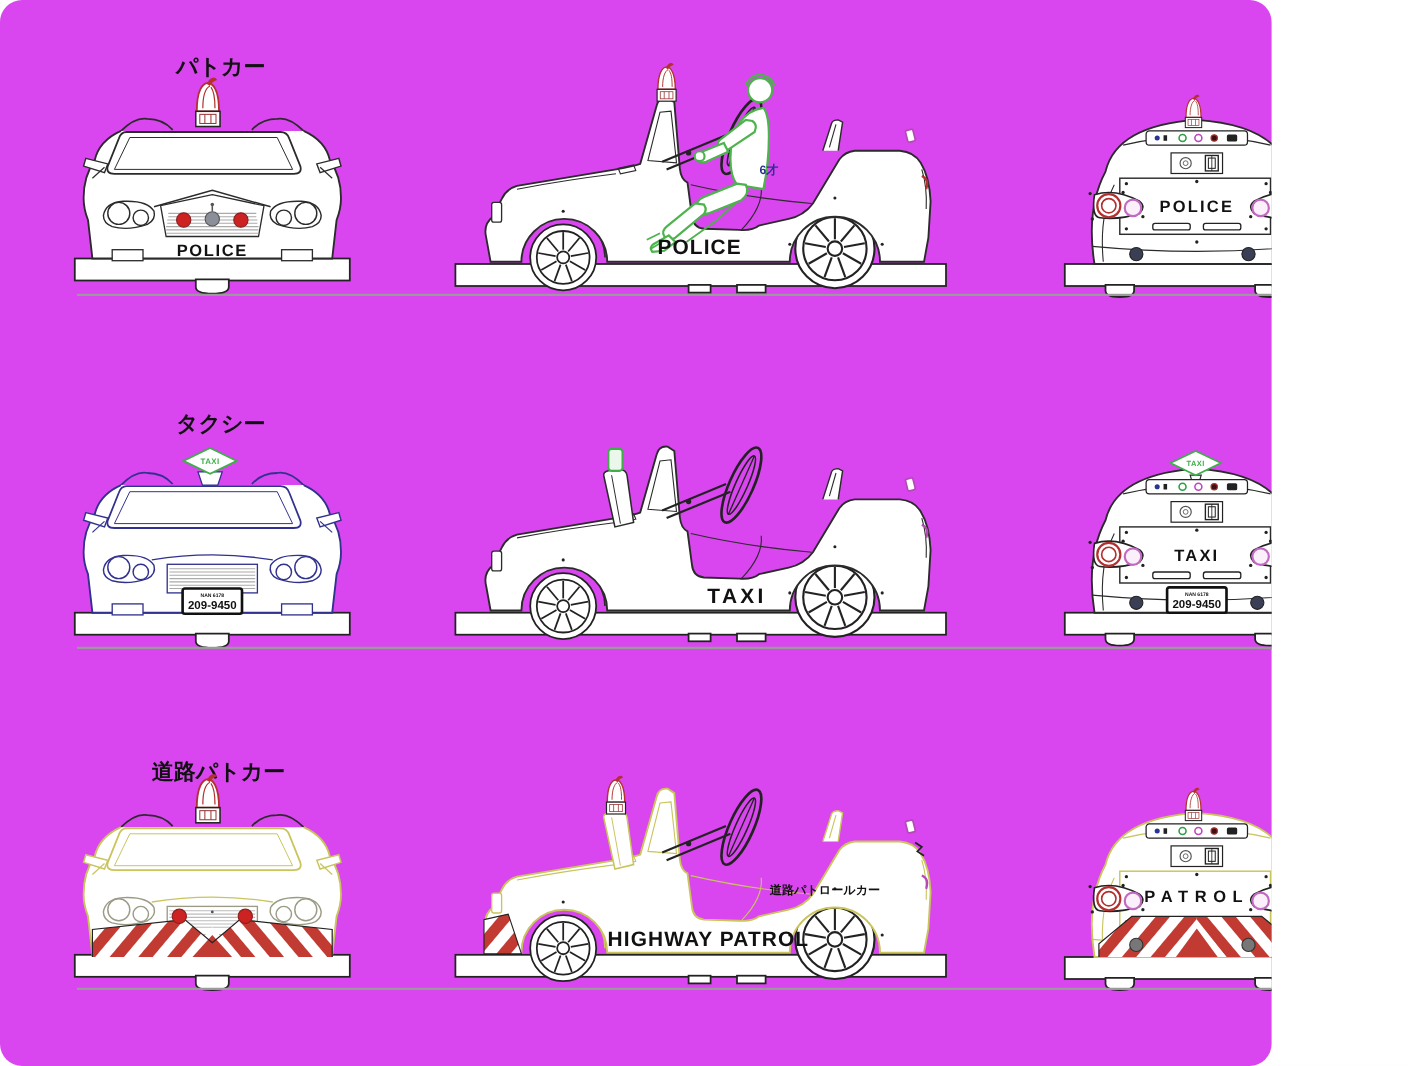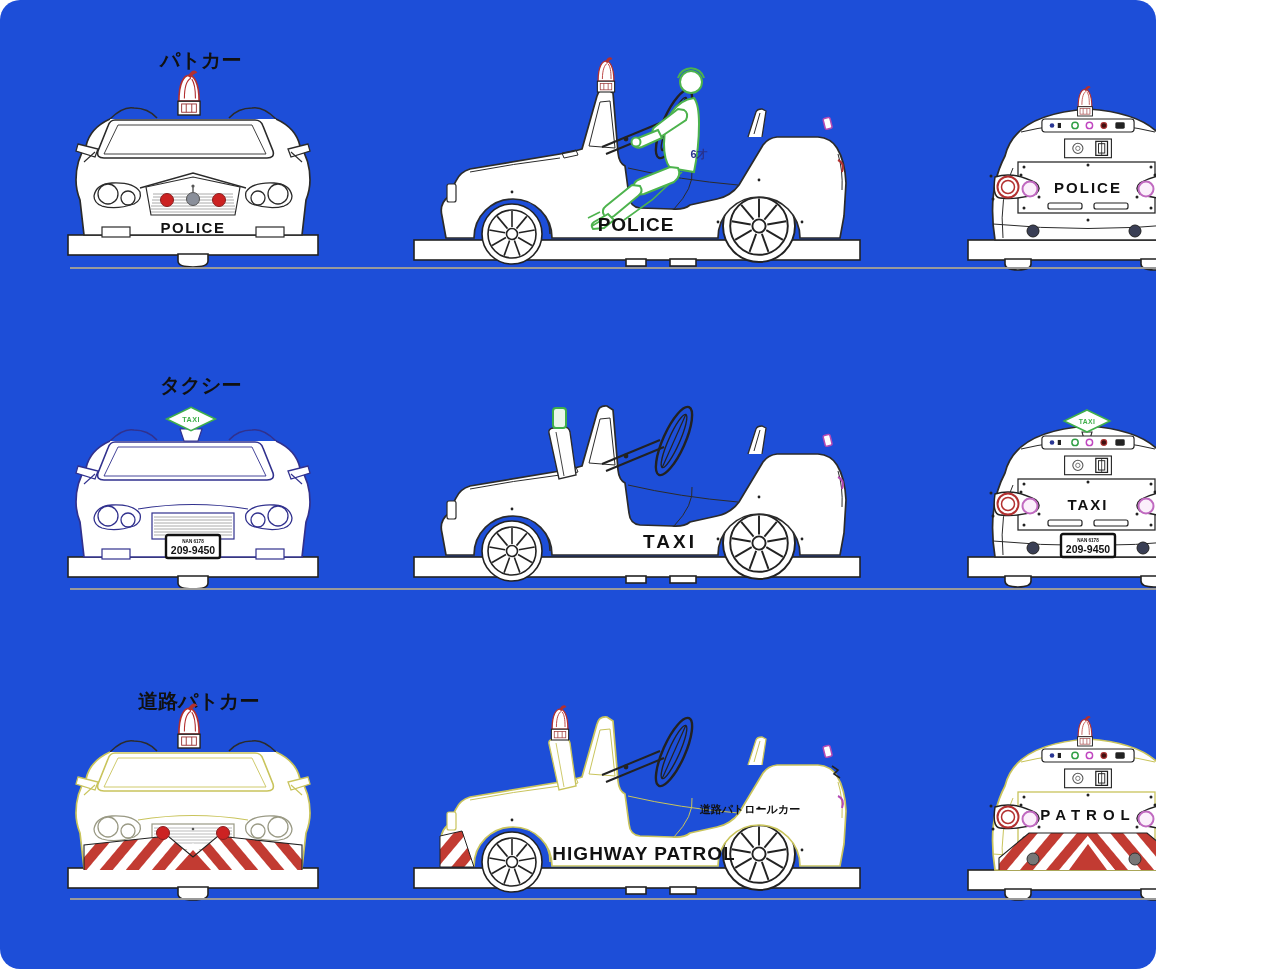--- a/index.html
+++ b/index.html
@@ -1,16 +1,16 @@
 <!DOCTYPE html>
 <html><head>
 <meta charset="utf-8">
 <style>
   html,body{margin:0;padding:0;background:#ffffff;}
-  .stage{position:relative;width:1156px;height:969px;background:#1d4ed8;overflow:hidden;border-radius:20px;}
+  .stage{position:relative;width:1156px;height:969px;background:#d946ef;overflow:hidden;border-radius:20px;}
   svg{display:block;}
   text{font-family:"Liberation Sans","DejaVu Sans",sans-serif;font-weight:bold;fill:#111;}
   .title{font-size:20px;}
   .lbl-big{font-size:19px;letter-spacing:1px;}
   .lbl-mid{font-size:15px;letter-spacing:1.5px;}
   .lbl-rear{font-size:15px;letter-spacing:2px;}
   .lbl-jp{font-size:11px;}
   .lbl-age{font-size:11px;fill:#28328c;}
   .lbl-sign{font-size:8px;fill:#3fae4a;letter-spacing:0.5px;}
   .plate-small{font-size:4.6px;}

